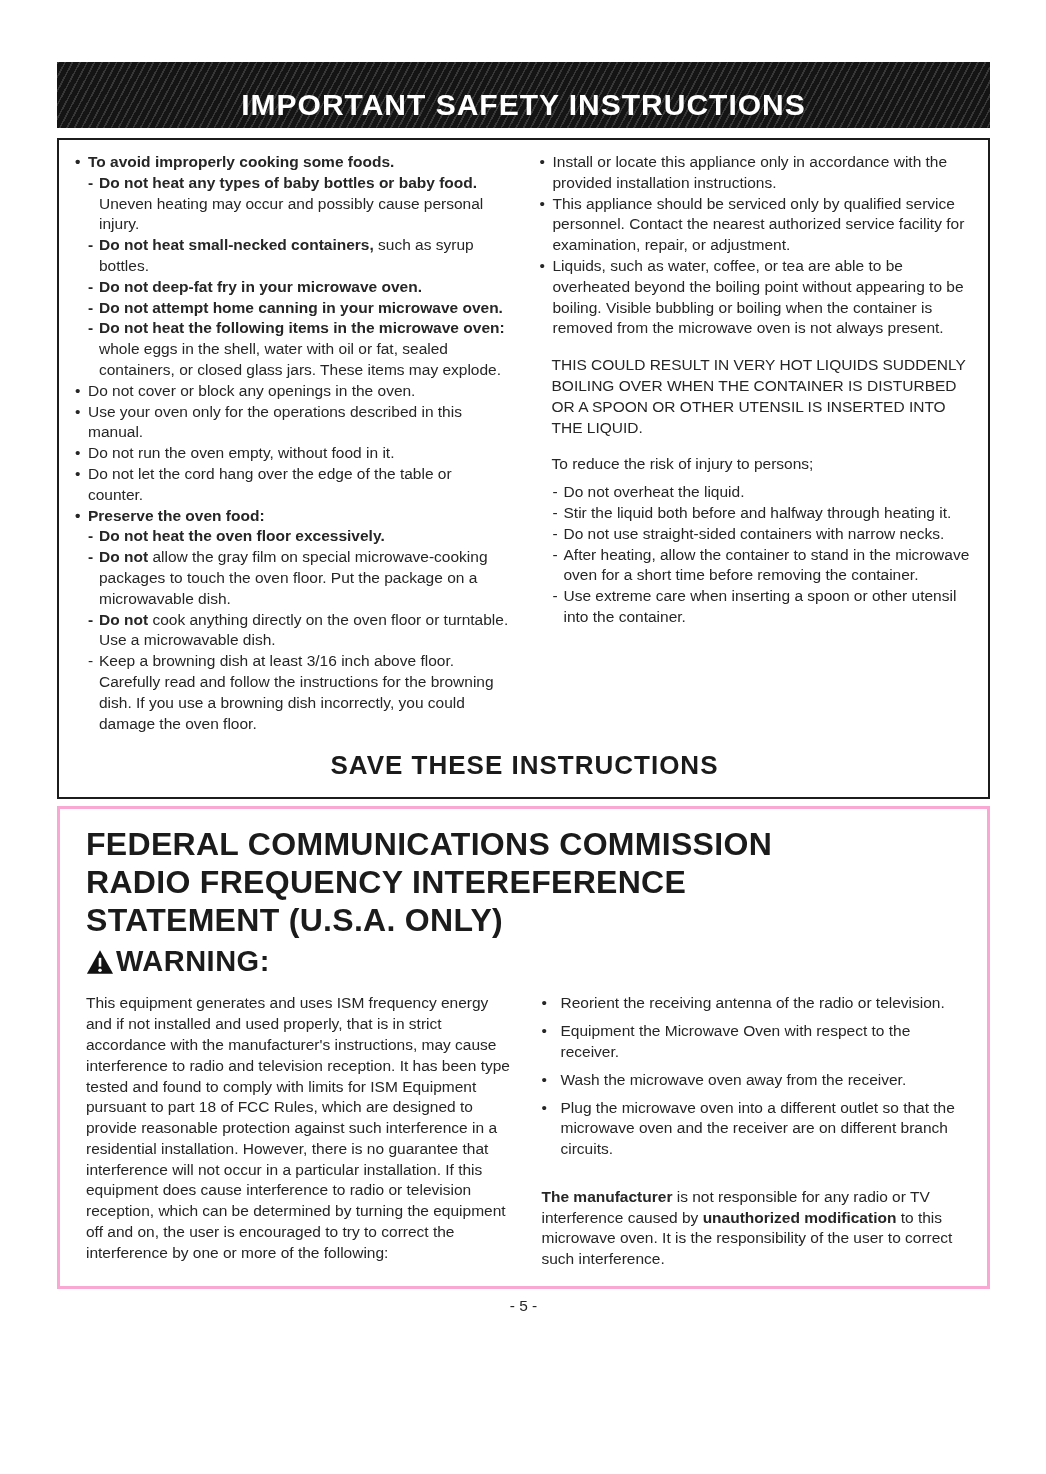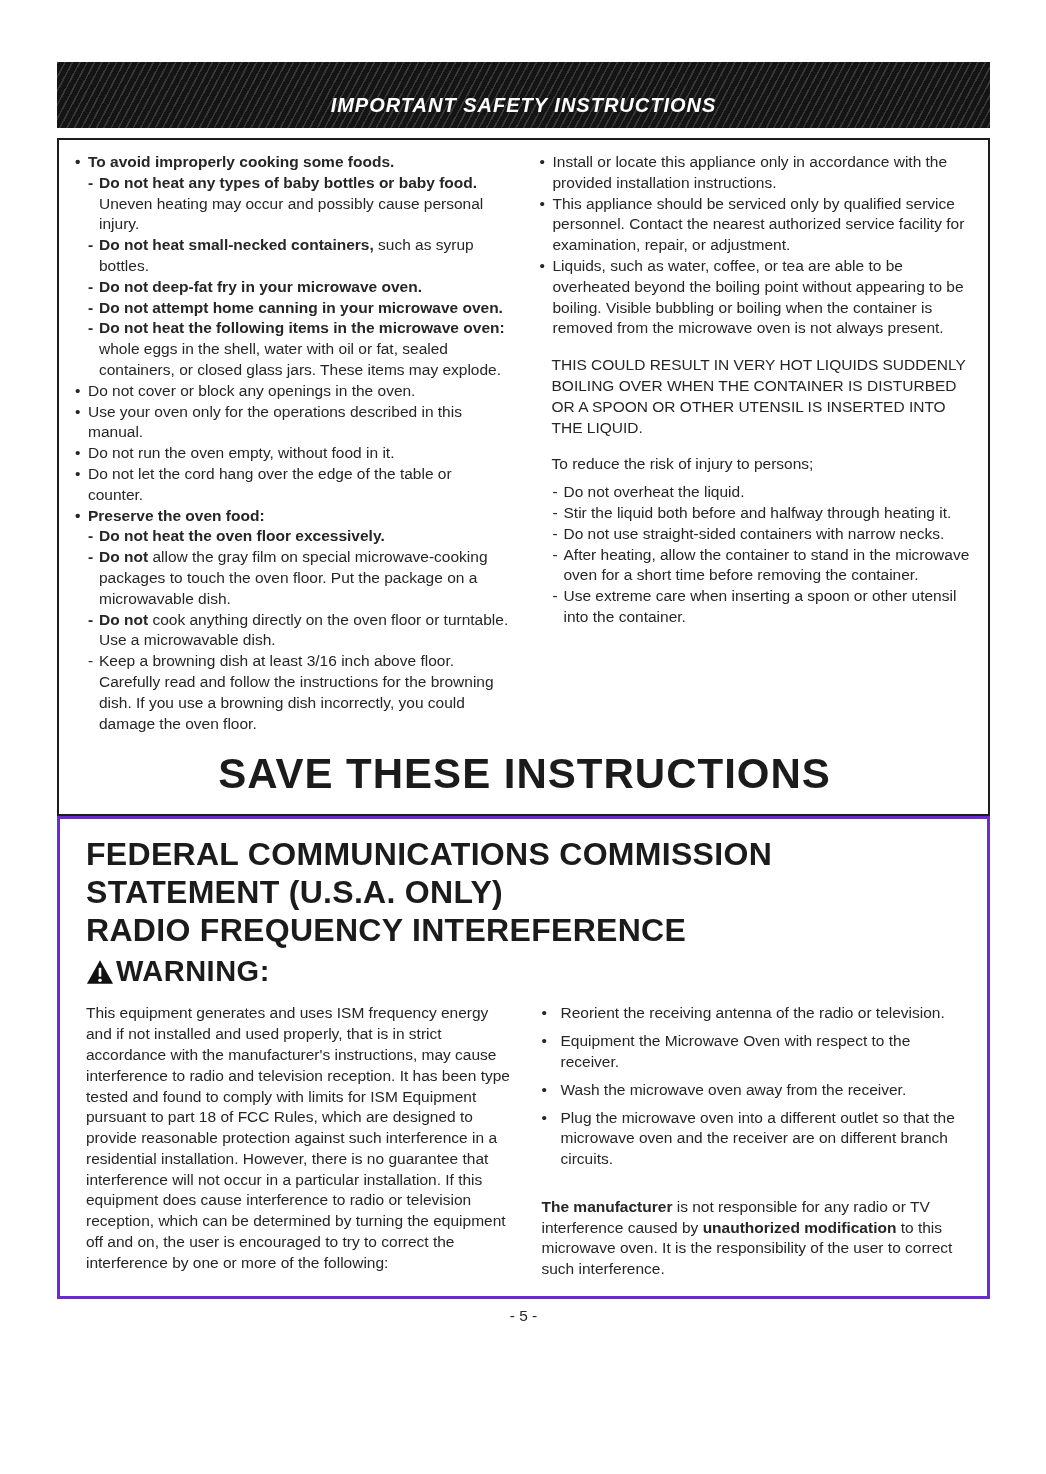--- a/index.html
+++ b/index.html
@@ -3,41 +3,41 @@
 <meta charset="utf-8">
 <title>Important Safety Instructions</title>
 <style>
   html,body{margin:0;padding:0;background:#e9e9e7;}
   .page{width:1046px;height:1474px;background:#ffffff;position:relative;box-sizing:border-box;
         padding:62px 56px 0 57px;font-family:"Liberation Sans","DejaVu Sans",sans-serif;color:#262626;overflow:hidden;}
   
   .header-bar{height:66px;background-color:#141414;
         background-image:repeating-linear-gradient(118deg,rgba(255,255,255,.15) 0 1.6px,rgba(0,0,0,0) 1.6px 6.5px);
         display:flex;align-items:center;justify-content:center;}
-  .header-title{color:#ffffff;font-weight:bold;font-style:italic;font-size:20px;letter-spacing:1px;margin-top:20px;}
+  .header-title{color:#ffffff;font-weight:bold;font-size:30px;letter-spacing:1px;margin-top:20px;}
   
   .safety-box{border:2px solid #1c1c1c;margin-top:10px;padding:12px 14px 8px 16px;}
-  .fcc-box{border:3px solid #6d28d9;margin-top:0;padding:16px 20px 16px 26px;}
+  .fcc-box{border:3px solid #f9a8d4;margin-top:7px;padding:16px 20px 16px 26px;}
   .cols{display:flex;gap:30px;}
   .col{flex:1;font-size:15.5px;line-height:20.8px;}
   
   .item{display:flex;}
   .item .marker{flex:0 0 13px;}
   .item.dash{padding-left:13px;}
   .item.dash .marker{flex:0 0 11px;}
   .item.para{padding-left:12px;margin-top:16px;}
   .item.plain{padding-left:0;justify-content:center;}
   .item .txt{flex:1 1 auto;}
   .gap{margin-top:13px;}
   .gap-sm{margin-top:7px;}
   .gap-lg{margin-top:27px;}
   .spaced{margin-bottom:7px;}
   .b{font-weight:bold;}
   .bi{font-weight:bold;font-style:italic;}
-  .save-heading{text-align:center;font-weight:bold;font-size:42px;letter-spacing:1px;margin:16px 0 8px;color:#1b1b1b;}
+  .save-heading{text-align:center;font-weight:bold;font-size:26px;letter-spacing:1px;margin:16px 0 8px;color:#1b1b1b;}
   .fcc-title{font-weight:bold;font-size:32px;line-height:38px;letter-spacing:.3px;color:#1b1b1b;}
   .warn-row{display:flex;align-items:center;margin-top:6px;}
   .warn-row .tri{margin-right:2px;display:flex;}
   .warn-label{font-weight:bold;font-size:29px;letter-spacing:.5px;color:#1b1b1b;}
   .fcc-cols{margin-top:15px;}
   .fcc-right .item .marker{flex:0 0 19px;}
   
   .ca-warning{margin:17px 0 0;font-size:20.5px;line-height:29px;color:#222222;}
   .ca-warning .tri{display:inline-block;vertical-align:-4px;margin-right:1px;}
   .ca-label{font-weight:bold;font-size:31px;letter-spacing:.5px;vertical-align:-2px;}
@@ -156,22 +156,22 @@
             <span class="txt"><span>Use extreme care when inserting a spoon or other utensil into the container.</span></span>
           </div>
         </div>
     </div>
     <div class="save-heading">SAVE THESE INSTRUCTIONS</div>
   </div>
 
   <div class="fcc-box">
     <div class="fcc-title">
       <div>FEDERAL COMMUNICATIONS COMMISSION</div>
+      <div>RADIO FREQUENCY INTEREFERENCE</div>
       <div>STATEMENT (U.S.A. ONLY)</div>
-      <div>RADIO FREQUENCY INTEREFERENCE</div>
     </div>
     <div class="warn-row">
       <span class="tri">
         <svg width="28" height="26" viewBox="0 0 30 27" aria-hidden="true">
           <path d="M15 1 L29 26 H1 Z" fill="#111111"></path>
           <rect x="13.6" y="9" width="2.8" height="9.5" fill="#ffffff"></rect>
           <circle cx="15" cy="22.3" r="1.9" fill="#ffffff"></circle>
         </svg>
       </span>
       <span class="warn-label">WARNING:</span>

